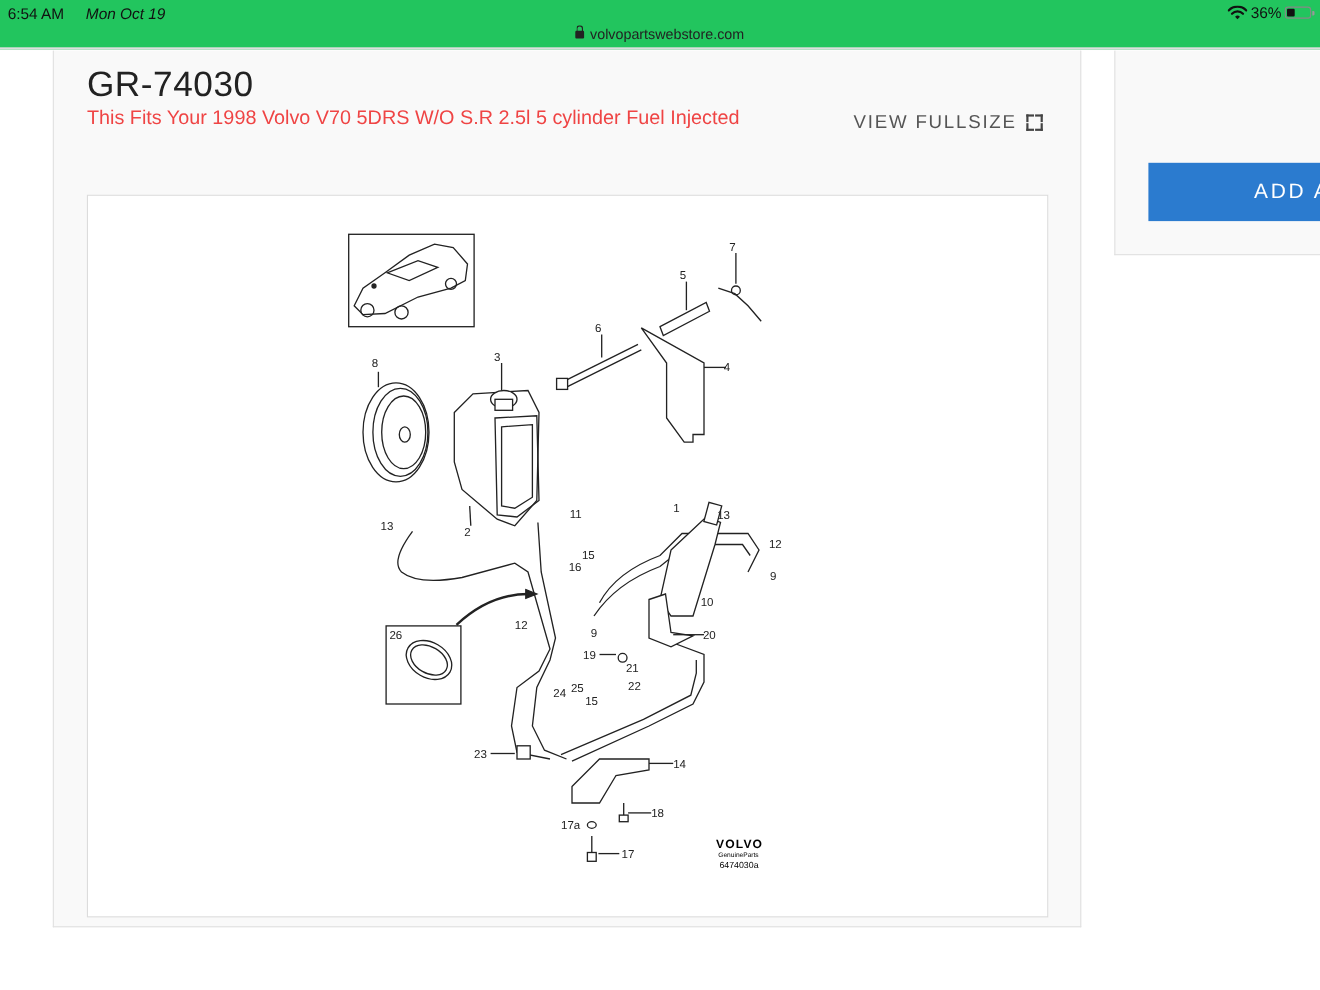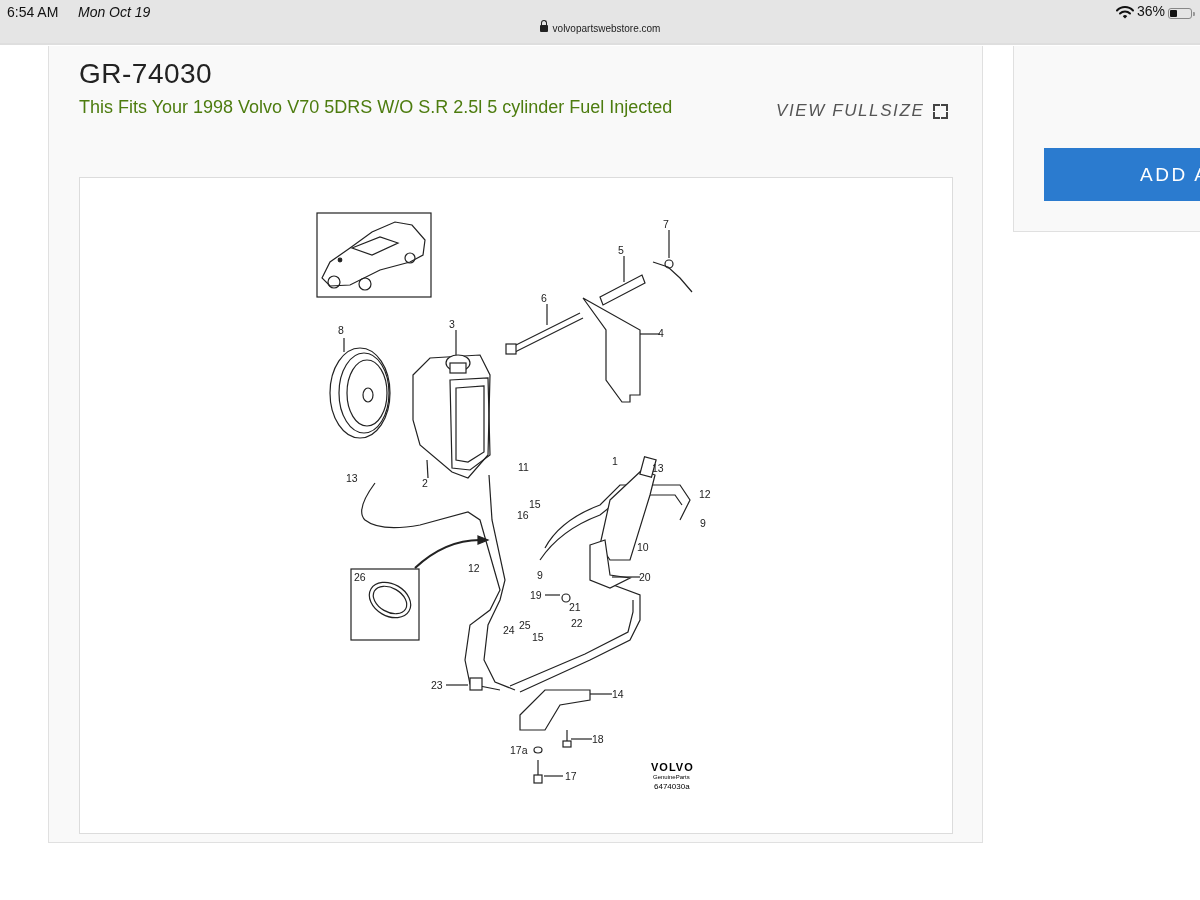--- a/index.html
+++ b/index.html
@@ -1,34 +1,34 @@
 <!DOCTYPE html>
 <html><head>
 <meta charset="utf-8">
 <style>
   html, body { margin:0; padding:0; }
   body { width:1200px; height:900px; background:#ffffff; position:relative; overflow:hidden;
          font-family:"Liberation Sans", sans-serif; color:#222; }
-  .statusbar { position:absolute; left:0; top:0; width:1200px; height:45px; background:#e5e5e5;
+  .statusbar { position:absolute; left:0; top:0; width:1200px; height:45px; background:#22c55e;
                border-bottom:2px solid #dedede; box-sizing:border-box; }
   .sb-time { position:absolute; left:7px; top:4px; font-size:14px; color:#111; }
   .sb-date { position:absolute; left:78px; top:4px; font-size:14px; color:#111;font-style:italic; }
-  .sb-url { position:absolute; left:0; width:1200px; top:23px; text-align:center; font-size:10px; color:#222; }
+  .sb-url { position:absolute; left:0; width:1200px; top:23px; text-align:center; font-size:13px; color:#222; }
   .sb-url .lock { display:inline-block; width:8px; height:7px; background:#222; border-radius:1px; position:relative; top:0px; margin-right:5px; }
   .sb-url .lock:before { content:""; position:absolute; left:1px; top:-5px; width:4px; height:5px; border:1.5px solid #222; border-bottom:none; border-radius:3px 3px 0 0; }
-  .sb-right { position:absolute; right:8px; top:3px; font-size:14px; color:#111; display:flex; align-items:flex-end; gap:3px; }
+  .sb-right { position:absolute; right:8px; top:3px; font-size:14px; color:#111; display:flex; align-items:center; gap:3px; }
   .battery { width:24px; height:11px; border:1.2px solid #888; border-radius:3px; position:relative; box-sizing:border-box; }
   .battery .level { position:absolute; left:1px; top:1px; width:7px; height:7px; background:#111; border-radius:1px; }
   .battery:after { content:""; position:absolute; right:-4px; top:3px; width:2px; height:4px; background:#999; border-radius:0 1px 1px 0; }
 
   .card { position:absolute; left:48px; top:46px; width:935px; height:797px; background:#f9f9f9;
           border:1.5px solid #e0e0e0; border-top:none; box-sizing:border-box; }
-  .part-no { position:absolute; left:30px; top:12px; font-size:28px; color:#222; letter-spacing:0.5px; }
-  .fits { position:absolute; left:30px; top:46px; width:640px; font-size:18px; line-height:30px; color:#4d7c0f; }
-  .view-full { position:absolute; left:727px; top:55px; font-size:17px; letter-spacing:1.6px; color:#555; display:flex; align-items:center; gap:9px; cursor:pointer;font-style:italic; }
+  .part-no { position:absolute; left:30px; top:12px; font-size:32px; color:#222; letter-spacing:0.5px; }
+  .fits { position:absolute; left:30px; top:46px; width:640px; font-size:18px; line-height:30px; color:#ef4444; }
+  .view-full { position:absolute; left:727px; top:55px; font-size:17px; letter-spacing:1.6px; color:#555; display:flex; align-items:center; gap:9px; cursor:pointer; }
   .fs-icon { width:15px; height:15px; position:relative; }
   .fs-icon span { position:absolute; width:5px; height:5px; border-color:#444; border-style:solid; }
   .fs-icon .tl { left:0; top:0; border-width:2px 0 0 2px; }
   .fs-icon .tr { right:0; top:0; border-width:2px 2px 0 0; }
   .fs-icon .bl { left:0; bottom:0; border-width:0 0 2px 2px; }
   .fs-icon .br { right:0; bottom:0; border-width:0 2px 2px 0; }
   .diagram-frame { position:absolute; left:30px; top:131px; width:874px; height:657px; background:#ffffff;
                    border:1.5px solid #dcdcdc; box-sizing:border-box; }
 
   .side { position:absolute; left:1013px; top:46px; width:200px; height:186px; background:#f9f9f9;

